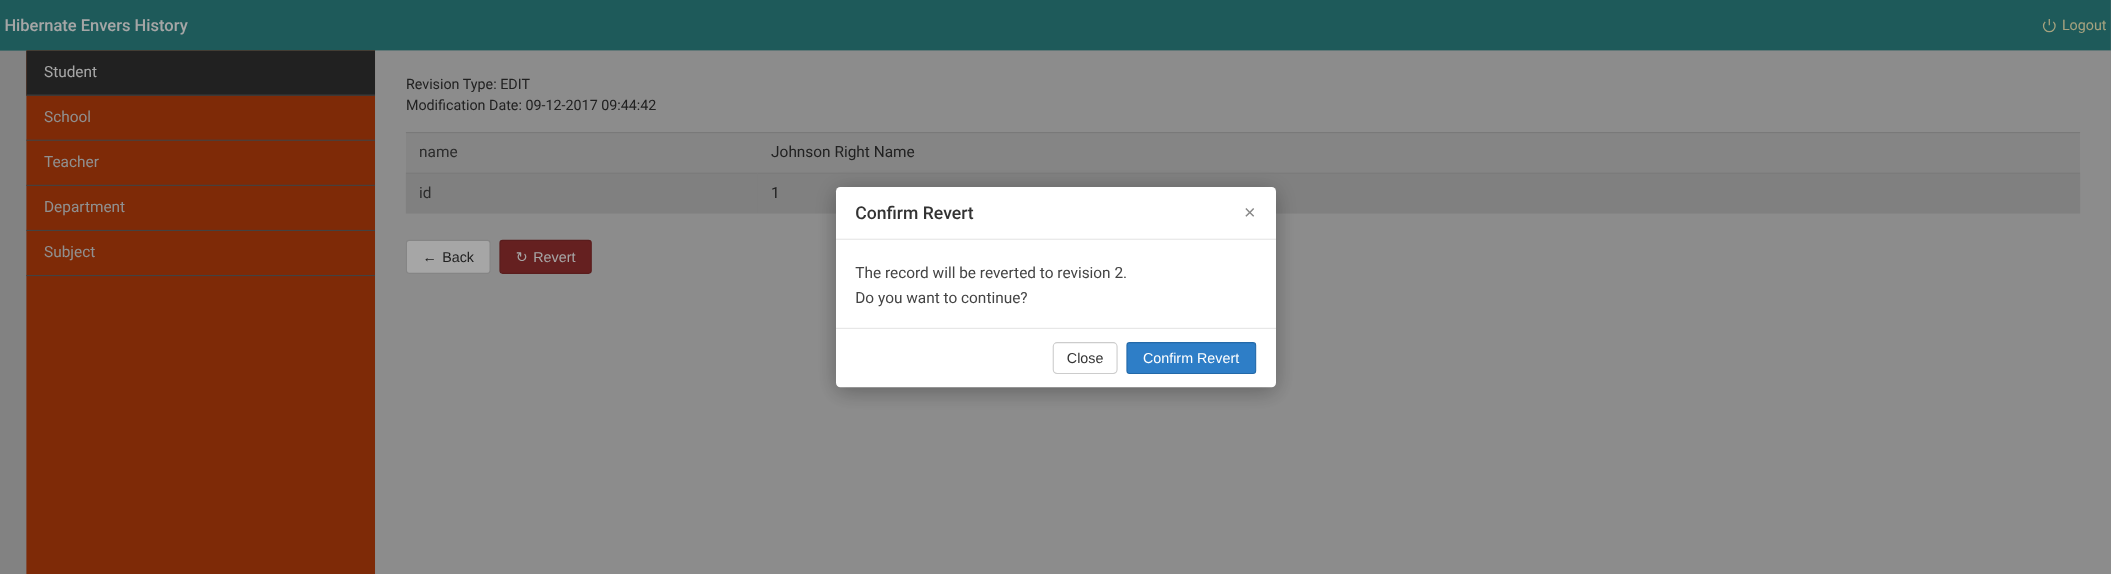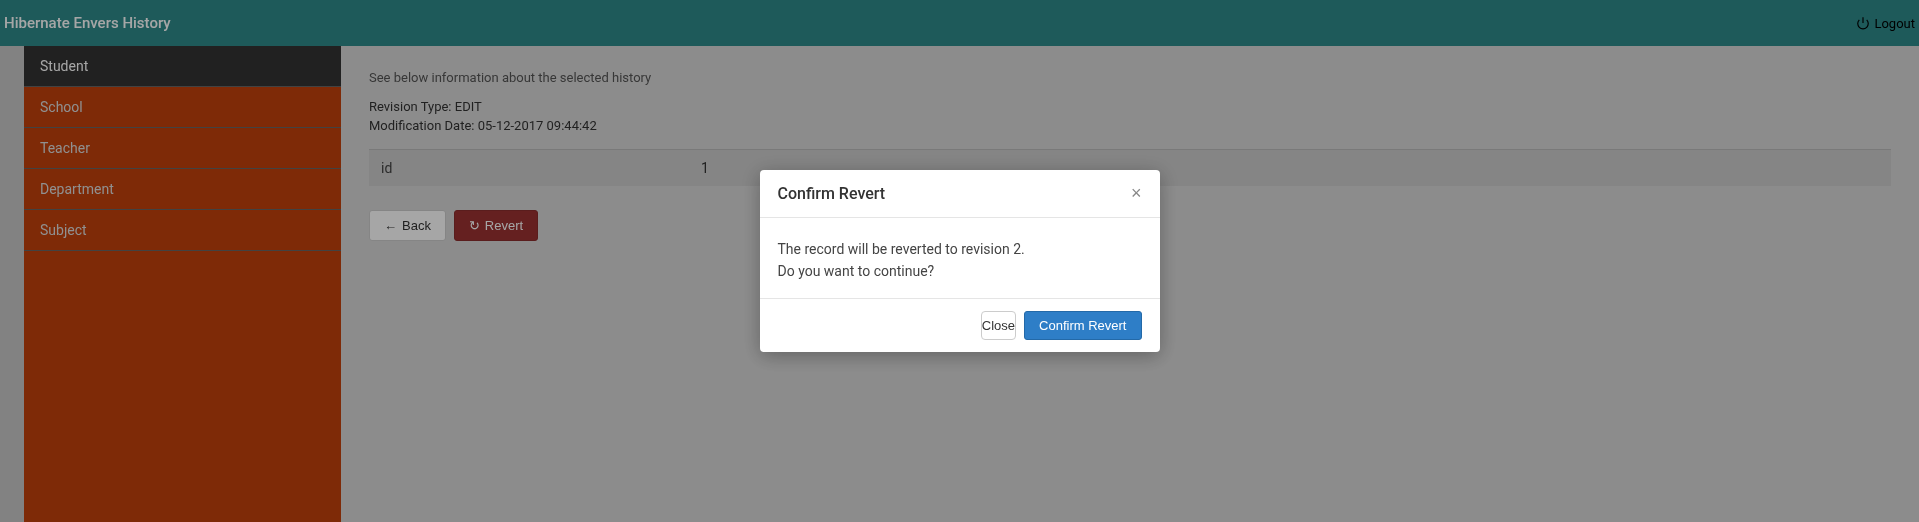--- a/index.html
+++ b/index.html
@@ -20,21 +20,21 @@
       justify-content: space-between;
       padding: 0 4px;
       height: 46px;
     }
     .topnav-title {
       font-size: 15px;
       font-weight: 500;
     }
     .topnav-logout {
       font-size: 13px;
-      color: #000000;
+      color: #fef9c3;
       display: flex;
       gap: 4px;
       cursor: pointer;
     }
 
     
     .layout {
       display: flex;
       height: calc(522px - 46px);
     }
@@ -186,21 +186,21 @@
       padding: 12px 18px;
       border-top: 1px solid #e5e5e5;
       display: flex;
       justify-content: flex-end;
       gap: 8px;
     }
     .btn-close-modal {
       background: #fff;
       border: 1px solid #ccc;
       color: #333;
-      padding: 6px 0;
+      padding: 6px 12px;
       border-radius: 4px;
       cursor: pointer;
       font-size: 13px;
     }
     .btn-confirm {
       background: #2e7ec7;
       border: 1px solid #2369a8;
       color: #fff;
       padding: 6px 14px;
       border-radius: 3px;
@@ -236,33 +236,36 @@
     </div>
     <div class="sidebar-item">
       <span>Department</span>
     </div>
     <div class="sidebar-item">
       <span>Subject</span>
     </div>
   </aside>
 
   <main class="main-content">
-    <p class="main-subtitle">See below information about the selected history</p>
 
     <div class="info-line">
       <strong>Revision Type:</strong>
       <span>EDIT</span>
     </div>
     <div class="info-line">
       <strong>Modification Date:</strong>
-      <span>05-12-2017 09:44:42</span>
+      <span>09-12-2017 09:44:42</span>
     </div>
 
     <table class="data-table">
       <tbody id="table-body">
+      <tr>
+      <td>name</td>
+      <td>Johnson Right Name</td>
+    </tr>
           <tr>
       <td>id</td>
       <td>1</td>
     </tr>
         </tbody>
     </table>
 
     <div class="bottom-buttons">
       <button class="btn btn-default">
         <span>←</span>

